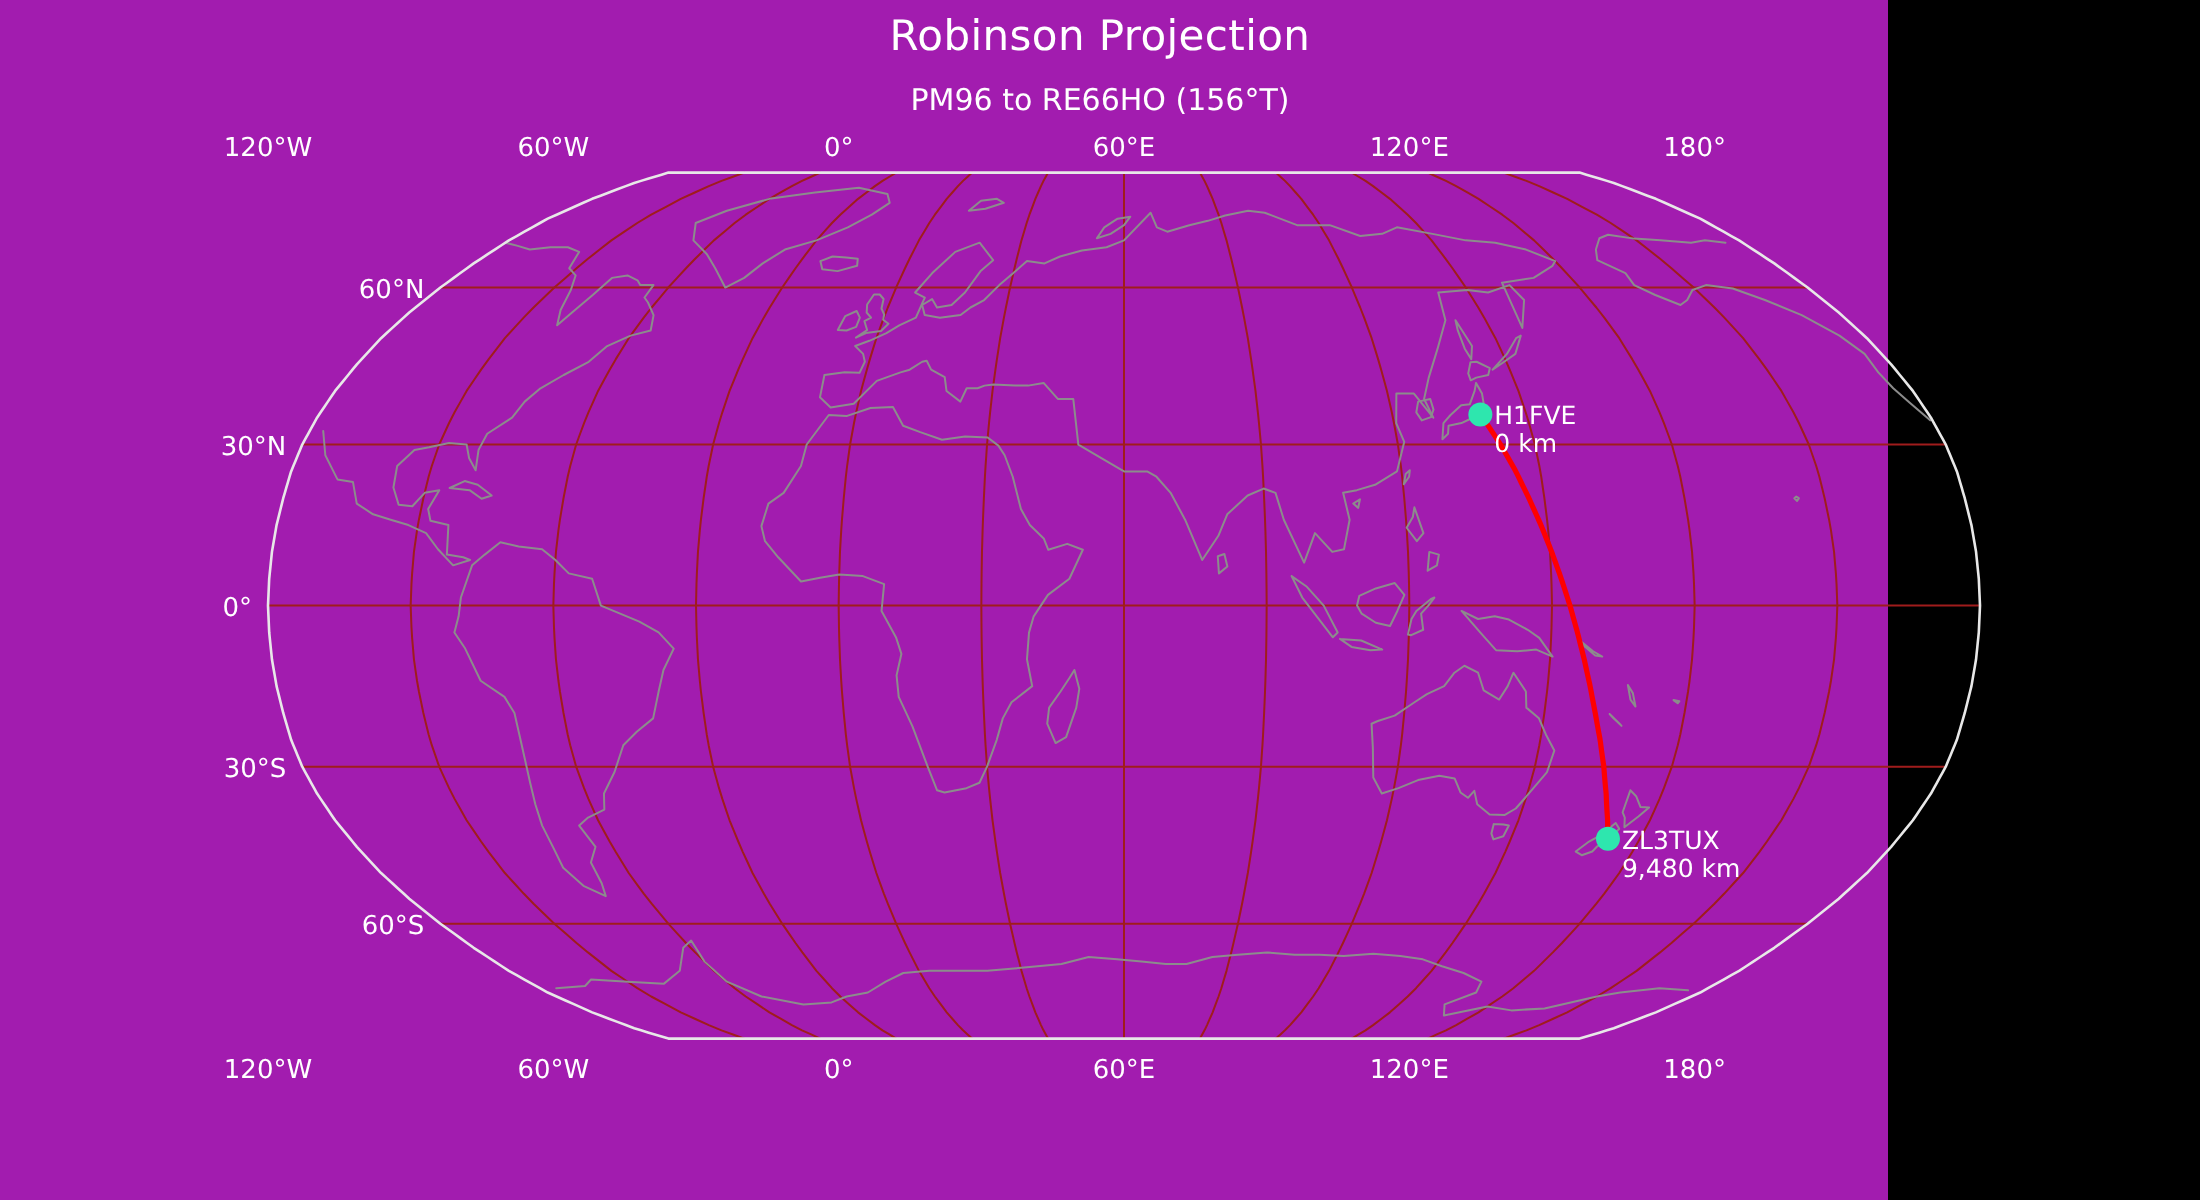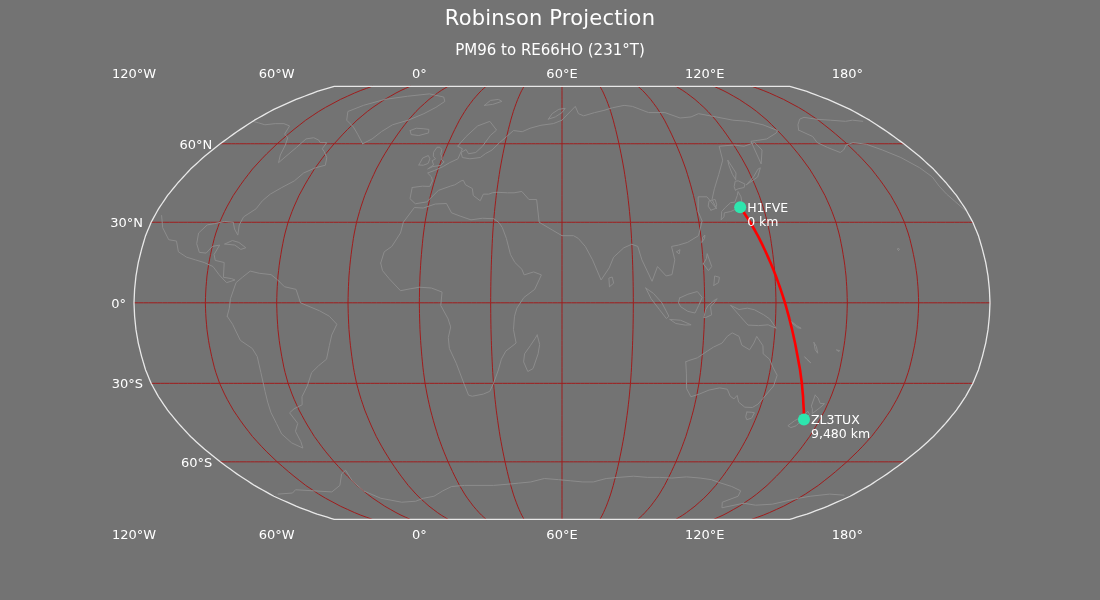--- a/index.html
+++ b/index.html
@@ -9,23 +9,23 @@
   }
   body {
     width: 1100px;
     height: 600px;
     overflow: hidden;
     font-family: "DejaVu Sans", sans-serif;
     color: #ffffff;
   }
   #figure {
     position: relative;
-    width: 1100px;
+    width: 944px;
     height: 600px;
-    background: #737373;
+    background: #a21caf;
   }
   #title {
     position: absolute;
     top: 6px;
     left: 0;
     width: 1100px;
     text-align: center;
     font-size: 21px;
     color: #ffffff;
     letter-spacing: 0.2px;
@@ -54,21 +54,21 @@
     font-size: 12.5px;
     fill: #ffffff;
   }
 </style>
 </head>
 <body>
 
 <div id="figure">
 
   <div id="title">Robinson Projection</div>
-  <div id="subtitle">PM96 to RE66HO (231°T)</div>
+  <div id="subtitle">PM96 to RE66HO (156°T)</div>
 
   <svg id="map-svg" width="1100" height="600">
     <g id="graticule-layer">
         <path d="M220.20,461.84L224.00,461.84L227.79,461.84L231.59,461.84L235.39,461.84L239.19,461.84L242.99,461.84L246.78,461.84L250.58,461.84L254.38,461.84L258.18,461.84L261.97,461.84L265.77,461.84L269.57,461.84L273.37,461.84L277.17,461.84L280.96,461.84L284.76,461.84L288.56,461.84L292.36,461.84L296.15,461.84L299.95,461.84L303.75,461.84L307.55,461.84L311.35,461.84L315.14,461.84L318.94,461.84L322.74,461.84L326.54,461.84L330.34,461.84L334.13,461.84L337.93,461.84L341.73,461.84L345.53,461.84L349.32,461.84L353.12,461.84L356.92,461.84L360.72,461.84L364.52,461.84L368.31,461.84L372.11,461.84L375.91,461.84L379.71,461.84L383.50,461.84L387.30,461.84L391.10,461.84L394.90,461.84L398.70,461.84L402.49,461.84L406.29,461.84L410.09,461.84L413.89,461.84L417.68,461.84L421.48,461.84L425.28,461.84L429.08,461.84L432.88,461.84L436.67,461.84L440.47,461.84L444.27,461.84L448.07,461.84L451.86,461.84L455.66,461.84L459.46,461.84L463.26,461.84L467.06,461.84L470.85,461.84L474.65,461.84L478.45,461.84L482.25,461.84L486.04,461.84L489.84,461.84L493.64,461.84L497.44,461.84L501.24,461.84L505.03,461.84L508.83,461.84L512.63,461.84L516.43,461.84L520.22,461.84L524.02,461.84L527.82,461.84L531.62,461.84L535.42,461.84L539.21,461.84L543.01,461.84L546.81,461.84L550.61,461.84L554.40,461.84L558.20,461.84L562.00,461.84L565.80,461.84L569.60,461.84L573.39,461.84L577.19,461.84L580.99,461.84L584.79,461.84L588.58,461.84L592.38,461.84L596.18,461.84L599.98,461.84L603.78,461.84L607.57,461.84L611.37,461.84L615.17,461.84L618.97,461.84L622.76,461.84L626.56,461.84L630.36,461.84L634.16,461.84L637.96,461.84L641.75,461.84L645.55,461.84L649.35,461.84L653.15,461.84L656.94,461.84L660.74,461.84L664.54,461.84L668.34,461.84L672.14,461.84L675.93,461.84L679.73,461.84L683.53,461.84L687.33,461.84L691.12,461.84L694.92,461.84L698.72,461.84L702.52,461.84L706.32,461.84L710.11,461.84L713.91,461.84L717.71,461.84L721.51,461.84L725.30,461.84L729.10,461.84L732.90,461.84L736.70,461.84L740.50,461.84L744.29,461.84L748.09,461.84L751.89,461.84L755.69,461.84L759.48,461.84L763.28,461.84L767.08,461.84L770.88,461.84L774.68,461.84L778.47,461.84L782.27,461.84L786.07,461.84L789.87,461.84L793.66,461.84L797.46,461.84L801.26,461.84L805.06,461.84L808.86,461.84L812.65,461.84L816.45,461.84L820.25,461.84L824.05,461.84L827.85,461.84L831.64,461.84L835.44,461.84L839.24,461.84L843.04,461.84L846.83,461.84L850.63,461.84L854.43,461.84L858.23,461.84L862.03,461.84L865.82,461.84L869.62,461.84L873.42,461.84L877.22,461.84L881.01,461.84L884.81,461.84L888.61,461.84L892.41,461.84L896.21,461.84L900.00,461.84L903.80,461.84" fill="none" stroke="#a01c1c" stroke-width="1" stroke-linejoin="round" stroke-linecap="round"></path>
         <path d="M151.12,383.34L155.69,383.34L160.25,383.34L164.82,383.34L169.38,383.34L173.95,383.34L178.51,383.34L183.08,383.34L187.64,383.34L192.21,383.34L196.77,383.34L201.34,383.34L205.90,383.34L210.47,383.34L215.03,383.34L219.60,383.34L224.17,383.34L228.73,383.34L233.30,383.34L237.86,383.34L242.43,383.34L246.99,383.34L251.56,383.34L256.12,383.34L260.69,383.34L265.25,383.34L269.82,383.34L274.38,383.34L278.95,383.34L283.51,383.34L288.08,383.34L292.65,383.34L297.21,383.34L301.78,383.34L306.34,383.34L310.91,383.34L315.47,383.34L320.04,383.34L324.60,383.34L329.17,383.34L333.73,383.34L338.30,383.34L342.86,383.34L347.43,383.34L351.99,383.34L356.56,383.34L361.13,383.34L365.69,383.34L370.26,383.34L374.82,383.34L379.39,383.34L383.95,383.34L388.52,383.34L393.08,383.34L397.65,383.34L402.21,383.34L406.78,383.34L411.34,383.34L415.91,383.34L420.47,383.34L425.04,383.34L429.61,383.34L434.17,383.34L438.74,383.34L443.30,383.34L447.87,383.34L452.43,383.34L457.00,383.34L461.56,383.34L466.13,383.34L470.69,383.34L475.26,383.34L479.82,383.34L484.39,383.34L488.95,383.34L493.52,383.34L498.09,383.34L502.65,383.34L507.22,383.34L511.78,383.34L516.35,383.34L520.91,383.34L525.48,383.34L530.04,383.34L534.61,383.34L539.17,383.34L543.74,383.34L548.30,383.34L552.87,383.34L557.43,383.34L562.00,383.34L566.57,383.34L571.13,383.34L575.70,383.34L580.26,383.34L584.83,383.34L589.39,383.34L593.96,383.34L598.52,383.34L603.09,383.34L607.65,383.34L612.22,383.34L616.78,383.34L621.35,383.34L625.91,383.34L630.48,383.34L635.05,383.34L639.61,383.34L644.18,383.34L648.74,383.34L653.31,383.34L657.87,383.34L662.44,383.34L667.00,383.34L671.57,383.34L676.13,383.34L680.70,383.34L685.26,383.34L689.83,383.34L694.39,383.34L698.96,383.34L703.53,383.34L708.09,383.34L712.66,383.34L717.22,383.34L721.79,383.34L726.35,383.34L730.92,383.34L735.48,383.34L740.05,383.34L744.61,383.34L749.18,383.34L753.74,383.34L758.31,383.34L762.87,383.34L767.44,383.34L772.01,383.34L776.57,383.34L781.14,383.34L785.70,383.34L790.27,383.34L794.83,383.34L799.40,383.34L803.96,383.34L808.53,383.34L813.09,383.34L817.66,383.34L822.22,383.34L826.79,383.34L831.35,383.34L835.92,383.34L840.49,383.34L845.05,383.34L849.62,383.34L854.18,383.34L858.75,383.34L863.31,383.34L867.88,383.34L872.44,383.34L877.01,383.34L881.57,383.34L886.14,383.34L890.70,383.34L895.27,383.34L899.83,383.34L904.40,383.34L908.97,383.34L913.53,383.34L918.10,383.34L922.66,383.34L927.23,383.34L931.79,383.34L936.36,383.34L940.92,383.34L945.49,383.34L950.05,383.34L954.62,383.34L959.18,383.34L963.75,383.34L968.31,383.34L972.88,383.34" fill="none" stroke="#a01c1c" stroke-width="1" stroke-linejoin="round" stroke-linecap="round"></path>
         <path d="M134.00,302.80L138.76,302.80L143.51,302.80L148.27,302.80L153.02,302.80L157.78,302.80L162.53,302.80L167.29,302.80L172.04,302.80L176.80,302.80L181.56,302.80L186.31,302.80L191.07,302.80L195.82,302.80L200.58,302.80L205.33,302.80L210.09,302.80L214.84,302.80L219.60,302.80L224.36,302.80L229.11,302.80L233.87,302.80L238.62,302.80L243.38,302.80L248.13,302.80L252.89,302.80L257.64,302.80L262.40,302.80L267.16,302.80L271.91,302.80L276.67,302.80L281.42,302.80L286.18,302.80L290.93,302.80L295.69,302.80L300.44,302.80L305.20,302.80L309.96,302.80L314.71,302.80L319.47,302.80L324.22,302.80L328.98,302.80L333.73,302.80L338.49,302.80L343.24,302.80L348.00,302.80L352.76,302.80L357.51,302.80L362.27,302.80L367.02,302.80L371.78,302.80L376.53,302.80L381.29,302.80L386.04,302.80L390.80,302.80L395.56,302.80L400.31,302.80L405.07,302.80L409.82,302.80L414.58,302.80L419.33,302.80L424.09,302.80L428.84,302.80L433.60,302.80L438.36,302.80L443.11,302.80L447.87,302.80L452.62,302.80L457.38,302.80L462.13,302.80L466.89,302.80L471.64,302.80L476.40,302.80L481.16,302.80L485.91,302.80L490.67,302.80L495.42,302.80L500.18,302.80L504.93,302.80L509.69,302.80L514.44,302.80L519.20,302.80L523.96,302.80L528.71,302.80L533.47,302.80L538.22,302.80L542.98,302.80L547.73,302.80L552.49,302.80L557.24,302.80L562.00,302.80L566.76,302.80L571.51,302.80L576.27,302.80L581.02,302.80L585.78,302.80L590.53,302.80L595.29,302.80L600.04,302.80L604.80,302.80L609.56,302.80L614.31,302.80L619.07,302.80L623.82,302.80L628.58,302.80L633.33,302.80L638.09,302.80L642.84,302.80L647.60,302.80L652.36,302.80L657.11,302.80L661.87,302.80L666.62,302.80L671.38,302.80L676.13,302.80L680.89,302.80L685.64,302.80L690.40,302.80L695.16,302.80L699.91,302.80L704.67,302.80L709.42,302.80L714.18,302.80L718.93,302.80L723.69,302.80L728.44,302.80L733.20,302.80L737.96,302.80L742.71,302.80L747.47,302.80L752.22,302.80L756.98,302.80L761.73,302.80L766.49,302.80L771.24,302.80L776.00,302.80L780.76,302.80L785.51,302.80L790.27,302.80L795.02,302.80L799.78,302.80L804.53,302.80L809.29,302.80L814.04,302.80L818.80,302.80L823.56,302.80L828.31,302.80L833.07,302.80L837.82,302.80L842.58,302.80L847.33,302.80L852.09,302.80L856.84,302.80L861.60,302.80L866.36,302.80L871.11,302.80L875.87,302.80L880.62,302.80L885.38,302.80L890.13,302.80L894.89,302.80L899.64,302.80L904.40,302.80L909.16,302.80L913.91,302.80L918.67,302.80L923.42,302.80L928.18,302.80L932.93,302.80L937.69,302.80L942.44,302.80L947.20,302.80L951.96,302.80L956.71,302.80L961.47,302.80L966.22,302.80L970.98,302.80L975.73,302.80L980.49,302.80L985.24,302.80L990.00,302.80" fill="none" stroke="#a01c1c" stroke-width="1" stroke-linejoin="round" stroke-linecap="round"></path>
         <path d="M151.12,222.26L155.69,222.26L160.25,222.26L164.82,222.26L169.38,222.26L173.95,222.26L178.51,222.26L183.08,222.26L187.64,222.26L192.21,222.26L196.77,222.26L201.34,222.26L205.90,222.26L210.47,222.26L215.03,222.26L219.60,222.26L224.17,222.26L228.73,222.26L233.30,222.26L237.86,222.26L242.43,222.26L246.99,222.26L251.56,222.26L256.12,222.26L260.69,222.26L265.25,222.26L269.82,222.26L274.38,222.26L278.95,222.26L283.51,222.26L288.08,222.26L292.65,222.26L297.21,222.26L301.78,222.26L306.34,222.26L310.91,222.26L315.47,222.26L320.04,222.26L324.60,222.26L329.17,222.26L333.73,222.26L338.30,222.26L342.86,222.26L347.43,222.26L351.99,222.26L356.56,222.26L361.13,222.26L365.69,222.26L370.26,222.26L374.82,222.26L379.39,222.26L383.95,222.26L388.52,222.26L393.08,222.26L397.65,222.26L402.21,222.26L406.78,222.26L411.34,222.26L415.91,222.26L420.47,222.26L425.04,222.26L429.61,222.26L434.17,222.26L438.74,222.26L443.30,222.26L447.87,222.26L452.43,222.26L457.00,222.26L461.56,222.26L466.13,222.26L470.69,222.26L475.26,222.26L479.82,222.26L484.39,222.26L488.95,222.26L493.52,222.26L498.09,222.26L502.65,222.26L507.22,222.26L511.78,222.26L516.35,222.26L520.91,222.26L525.48,222.26L530.04,222.26L534.61,222.26L539.17,222.26L543.74,222.26L548.30,222.26L552.87,222.26L557.43,222.26L562.00,222.26L566.57,222.26L571.13,222.26L575.70,222.26L580.26,222.26L584.83,222.26L589.39,222.26L593.96,222.26L598.52,222.26L603.09,222.26L607.65,222.26L612.22,222.26L616.78,222.26L621.35,222.26L625.91,222.26L630.48,222.26L635.05,222.26L639.61,222.26L644.18,222.26L648.74,222.26L653.31,222.26L657.87,222.26L662.44,222.26L667.00,222.26L671.57,222.26L676.13,222.26L680.70,222.26L685.26,222.26L689.83,222.26L694.39,222.26L698.96,222.26L703.53,222.26L708.09,222.26L712.66,222.26L717.22,222.26L721.79,222.26L726.35,222.26L730.92,222.26L735.48,222.26L740.05,222.26L744.61,222.26L749.18,222.26L753.74,222.26L758.31,222.26L762.87,222.26L767.44,222.26L772.01,222.26L776.57,222.26L781.14,222.26L785.70,222.26L790.27,222.26L794.83,222.26L799.40,222.26L803.96,222.26L808.53,222.26L813.09,222.26L817.66,222.26L822.22,222.26L826.79,222.26L831.35,222.26L835.92,222.26L840.49,222.26L845.05,222.26L849.62,222.26L854.18,222.26L858.75,222.26L863.31,222.26L867.88,222.26L872.44,222.26L877.01,222.26L881.57,222.26L886.14,222.26L890.70,222.26L895.27,222.26L899.83,222.26L904.40,222.26L908.97,222.26L913.53,222.26L918.10,222.26L922.66,222.26L927.23,222.26L931.79,222.26L936.36,222.26L940.92,222.26L945.49,222.26L950.05,222.26L954.62,222.26L959.18,222.26L963.75,222.26L968.31,222.26L972.88,222.26" fill="none" stroke="#a01c1c" stroke-width="1" stroke-linejoin="round" stroke-linecap="round"></path>
         <path d="M220.20,143.76L224.00,143.76L227.79,143.76L231.59,143.76L235.39,143.76L239.19,143.76L242.99,143.76L246.78,143.76L250.58,143.76L254.38,143.76L258.18,143.76L261.97,143.76L265.77,143.76L269.57,143.76L273.37,143.76L277.17,143.76L280.96,143.76L284.76,143.76L288.56,143.76L292.36,143.76L296.15,143.76L299.95,143.76L303.75,143.76L307.55,143.76L311.35,143.76L315.14,143.76L318.94,143.76L322.74,143.76L326.54,143.76L330.34,143.76L334.13,143.76L337.93,143.76L341.73,143.76L345.53,143.76L349.32,143.76L353.12,143.76L356.92,143.76L360.72,143.76L364.52,143.76L368.31,143.76L372.11,143.76L375.91,143.76L379.71,143.76L383.50,143.76L387.30,143.76L391.10,143.76L394.90,143.76L398.70,143.76L402.49,143.76L406.29,143.76L410.09,143.76L413.89,143.76L417.68,143.76L421.48,143.76L425.28,143.76L429.08,143.76L432.88,143.76L436.67,143.76L440.47,143.76L444.27,143.76L448.07,143.76L451.86,143.76L455.66,143.76L459.46,143.76L463.26,143.76L467.06,143.76L470.85,143.76L474.65,143.76L478.45,143.76L482.25,143.76L486.04,143.76L489.84,143.76L493.64,143.76L497.44,143.76L501.24,143.76L505.03,143.76L508.83,143.76L512.63,143.76L516.43,143.76L520.22,143.76L524.02,143.76L527.82,143.76L531.62,143.76L535.42,143.76L539.21,143.76L543.01,143.76L546.81,143.76L550.61,143.76L554.40,143.76L558.20,143.76L562.00,143.76L565.80,143.76L569.60,143.76L573.39,143.76L577.19,143.76L580.99,143.76L584.79,143.76L588.58,143.76L592.38,143.76L596.18,143.76L599.98,143.76L603.78,143.76L607.57,143.76L611.37,143.76L615.17,143.76L618.97,143.76L622.76,143.76L626.56,143.76L630.36,143.76L634.16,143.76L637.96,143.76L641.75,143.76L645.55,143.76L649.35,143.76L653.15,143.76L656.94,143.76L660.74,143.76L664.54,143.76L668.34,143.76L672.14,143.76L675.93,143.76L679.73,143.76L683.53,143.76L687.33,143.76L691.12,143.76L694.92,143.76L698.72,143.76L702.52,143.76L706.32,143.76L710.11,143.76L713.91,143.76L717.71,143.76L721.51,143.76L725.30,143.76L729.10,143.76L732.90,143.76L736.70,143.76L740.50,143.76L744.29,143.76L748.09,143.76L751.89,143.76L755.69,143.76L759.48,143.76L763.28,143.76L767.08,143.76L770.88,143.76L774.68,143.76L778.47,143.76L782.27,143.76L786.07,143.76L789.87,143.76L793.66,143.76L797.46,143.76L801.26,143.76L805.06,143.76L808.86,143.76L812.65,143.76L816.45,143.76L820.25,143.76L824.05,143.76L827.85,143.76L831.64,143.76L835.44,143.76L839.24,143.76L843.04,143.76L846.83,143.76L850.63,143.76L854.43,143.76L858.23,143.76L862.03,143.76L865.82,143.76L869.62,143.76L873.42,143.76L877.22,143.76L881.01,143.76L884.81,143.76L888.61,143.76L892.41,143.76L896.21,143.76L900.00,143.76L903.80,143.76" fill="none" stroke="#a01c1c" stroke-width="1" stroke-linejoin="round" stroke-linecap="round"></path>
         <path d="M372.18,519.30L366.48,517.23L360.77,515.16L354.41,512.54L347.41,509.36L340.40,506.18L333.00,502.21L325.59,498.25L318.65,494.10L312.18,489.76L305.70,485.42L299.84,480.81L293.97,476.20L288.27,471.49L282.72,466.66L277.17,461.84L271.97,456.84L266.78,451.85L261.84,446.78L257.14,441.65L252.45,436.51L248.41,431.27L244.37,426.03L240.54,420.76L236.92,415.45L233.30,410.14L230.29,404.79L227.28,399.44L224.54,394.08L222.07,388.71L219.60,383.34L217.75,377.97L215.89,372.60L214.31,367.23L212.99,361.86L211.68,356.49L210.57,351.12L209.46,345.75L208.51,340.38L207.74,335.02L206.97,329.65L206.52,324.28L206.06,318.91L205.73,313.54L205.53,308.17L205.33,302.80L205.53,297.43L205.73,292.06L206.06,286.69L206.52,281.32L206.97,275.95L207.74,270.58L208.51,265.22L209.46,259.85L210.57,254.48L211.68,249.11L212.99,243.74L214.31,238.37L215.89,233.00L217.75,227.63L219.60,222.26L222.07,216.89L224.54,211.52L227.28,206.16L230.29,200.81L233.30,195.46L236.92,190.15L240.54,184.84L244.37,179.57L248.41,174.33L252.45,169.09L257.14,163.95L261.84,158.82L266.78,153.75L271.97,148.76L277.17,143.76L282.72,138.94L288.27,134.11L293.97,129.40L299.84,124.79L305.70,120.18L312.18,115.84L318.65,111.50L325.59,107.35L333.00,103.39L340.40,99.42L347.41,96.24L354.41,93.06L360.77,90.44L366.48,88.37L372.18,86.30" fill="none" stroke="#a01c1c" stroke-width="1" stroke-linejoin="round" stroke-linecap="round"></path>
         <path d="M410.15,519.30L405.58,517.23L401.01,515.16L395.93,512.54L390.33,509.36L384.72,506.18L378.80,502.21L372.88,498.25L367.32,494.10L362.14,489.76L356.96,485.42L352.27,480.81L347.58,476.20L343.01,471.49L338.57,466.66L334.13,461.84L329.98,456.84L325.82,451.85L321.87,446.78L318.11,441.65L314.36,436.51L311.13,431.27L307.90,426.03L304.83,420.76L301.94,415.45L299.04,410.14L296.63,404.79L294.22,399.44L292.03,394.08L290.05,388.71L288.08,383.34L286.60,377.97L285.11,372.60L283.85,367.23L282.80,361.86L281.75,356.49L280.86,351.12L279.97,345.75L279.21,340.38L278.60,335.02L277.98,329.65L277.61,324.28L277.25,318.91L276.99,313.54L276.83,308.17L276.67,302.80L276.83,297.43L276.99,292.06L277.25,286.69L277.61,281.32L277.98,275.95L278.60,270.58L279.21,265.22L279.97,259.85L280.86,254.48L281.75,249.11L282.80,243.74L283.85,238.37L285.11,233.00L286.60,227.63L288.08,222.26L290.05,216.89L292.03,211.52L294.22,206.16L296.63,200.81L299.04,195.46L301.94,190.15L304.83,184.84L307.90,179.57L311.13,174.33L314.36,169.09L318.11,163.95L321.87,158.82L325.82,153.75L329.98,148.76L334.13,143.76L338.57,138.94L343.01,134.11L347.58,129.40L352.27,124.79L356.96,120.18L362.14,115.84L367.32,111.50L372.88,107.35L378.80,103.39L384.72,99.42L390.33,96.24L395.93,93.06L401.01,90.44L405.58,88.37L410.15,86.30" fill="none" stroke="#a01c1c" stroke-width="1" stroke-linejoin="round" stroke-linecap="round"></path>

